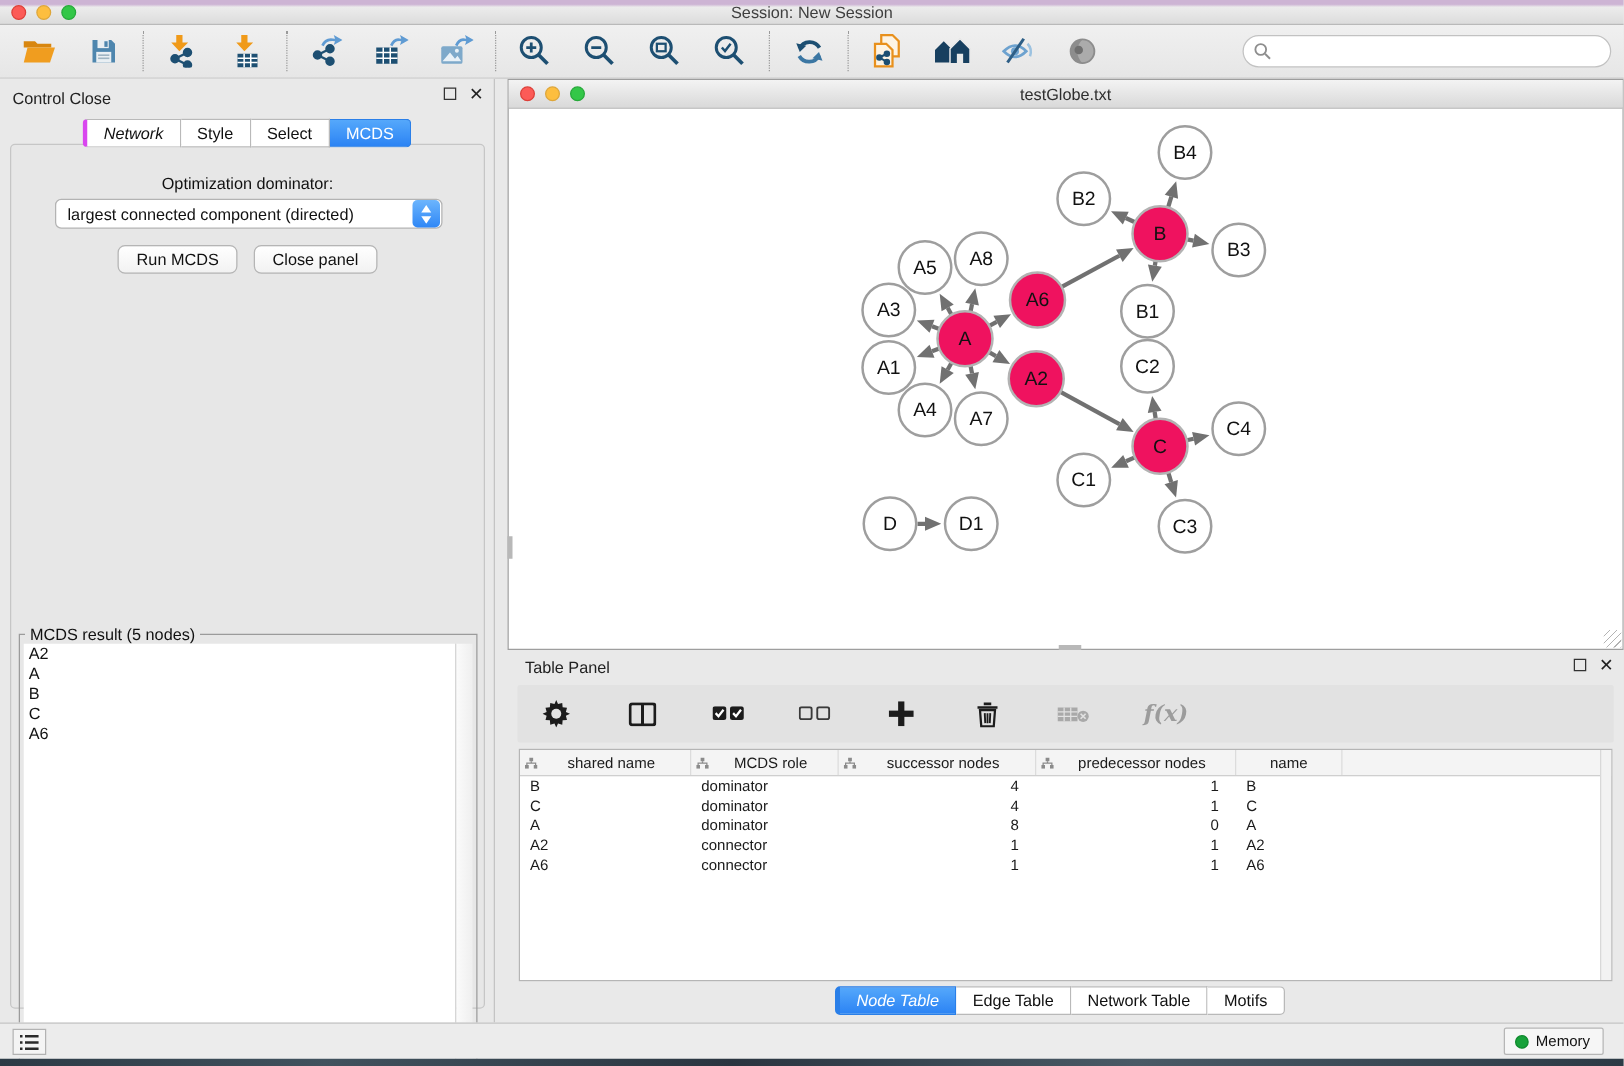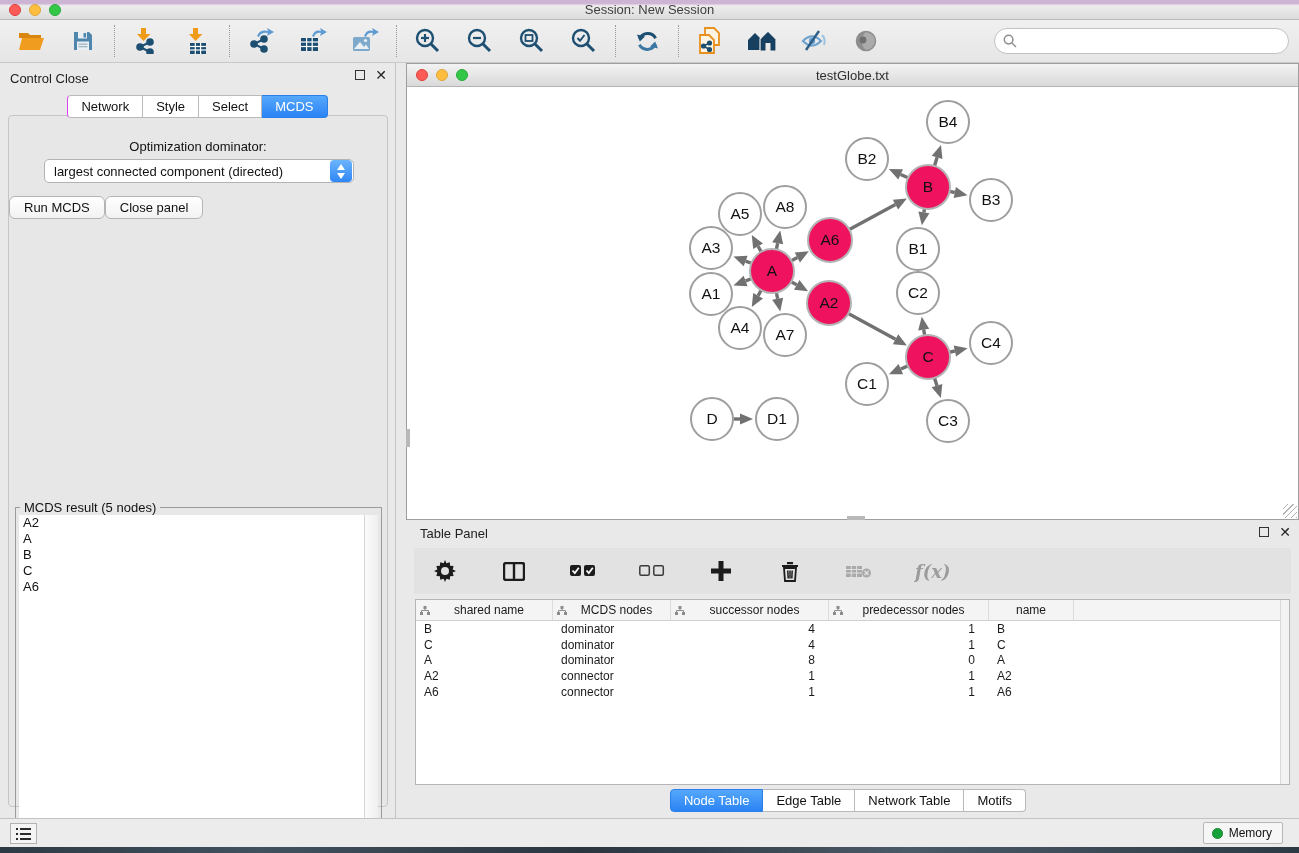--- a/index.html
+++ b/index.html
@@ -30,33 +30,33 @@
 
   
   .control-panel { position:absolute; left:0; top:63px; width:396px; height:755px;
     background:#e9e9e9; border-right:1px solid #c4c4c4; }
   .cp-header { position:absolute; left:10px; top:8px; font-size:13px; color:#222; }
   .panel-winbtns { position:absolute; right:8px; top:7px; display:flex; gap:10px; align-items:center; }
   .float-btn { width:10px; height:10px; border:1.5px solid #333; background:transparent; display:inline-block; }
   .close-btn { font-size:14px; font-weight:bold; color:#222; line-height:10px; }
   .cp-tabs { position:absolute; left:0; top:32px; width:100%; display:flex; justify-content:center; z-index:2; }
   .tab { font-size:13px; padding:3px 13px; background:#fff; border:1px solid #b9b9b9; border-left:none; color:#111; cursor:default; }
-  .tab:first-child { border-left:1px solid #d946ef; border-radius:4px 0 0 4px; }
+  .tab:first-child { border-left:4px solid #d946ef; border-radius:4px 0 0 4px;font-style:italic; }
   .tab:last-child { border-radius:0 4px 4px 0; }
   .tab.active { background:linear-gradient(#55a8fb,#2b83f4); border-color:#2a7fe8; color:#fff; }
   .cp-box { position:absolute; left:8px; top:52px; width:380px; height:692px;
     border:1px solid #c6c6c6; border-radius:4px; background:#e7e7e7; }
   .opt-label { position:absolute; left:0; top:23px; width:100%; text-align:center; font-size:13px; color:#111; }
   .dropdown { position:absolute; left:35px; top:43px; width:310px; height:24px; background:#fff;
     border:1px solid #b3b3b3; border-radius:5px; display:flex; align-items:center; }
   .dropdown .dval { flex:1; font-size:13px; padding-left:9px; color:#111; white-space:nowrap; }
   .dd-cap { width:22px; height:22px; border-radius:4px; background:linear-gradient(#6cb5fd,#2f87f6);
     display:flex; flex-direction:column; align-items:center; justify-content:center; gap:1px; margin-right:1px; }
   .dd-cap svg { display:block; }
-  .cp-buttons { position:absolute; left:0; top:80px; width:100%; display:flex; }
+  .cp-buttons { position:absolute; left:0; top:80px; width:100%; display:flex; justify-content:center; gap:13px; }
   .pbtn { font-size:13px; padding:3px 14px; background:linear-gradient(#ffffff,#f2f2f2);
     border:1px solid #b5b5b5; border-radius:6px; color:#111; cursor:default; }
   .mcds-fieldset { position:absolute; left:6px; top:391px; width:367px; height:346px; border:1px solid #9b9b9b; }
   .mcds-legend { position:absolute; left:4px; top:-8px; background:#e7e7e7; padding:0 4px; font-size:13px; color:#111; }
   .mcds-list { position:absolute; left:3px; top:7px; right:17px; bottom:3px; background:#fff; font-size:13px; }
   .mcds-list .item { padding:0 4px; height:16px; line-height:16px; color:#111; }
   .mcds-scroll { position:absolute; top:7px; bottom:3px; right:3px; width:14px;
     background:linear-gradient(to right,#fbfbfb,#efefef); border-left:1px solid #d6d6d6; }
 
   
@@ -515,21 +515,21 @@
         </div>
         <div class="th" style="width: 118px;">
           <svg width="10" height="9" viewBox="0 0 10 9">
             <g fill="#8b8b8b">
               <rect x="3.5" y="0" width="3" height="3"></rect>
               <rect x="0" y="6" width="3" height="3"></rect>
               <rect x="7" y="6" width="3" height="3"></rect>
             </g>
             <path d="M5 3v1.5M1.5 6V4.5h7V6" stroke="#8b8b8b" fill="none" stroke-width="1"></path>
           </svg>
-          <span class="lbl">MCDS nodes</span>
+          <span class="lbl">MCDS role</span>
         </div>
         <div class="th" style="width: 158px;">
           <svg width="10" height="9" viewBox="0 0 10 9">
             <g fill="#8b8b8b">
               <rect x="3.5" y="0" width="3" height="3"></rect>
               <rect x="0" y="6" width="3" height="3"></rect>
               <rect x="7" y="6" width="3" height="3"></rect>
             </g>
             <path d="M5 3v1.5M1.5 6V4.5h7V6" stroke="#8b8b8b" fill="none" stroke-width="1"></path>
           </svg>

